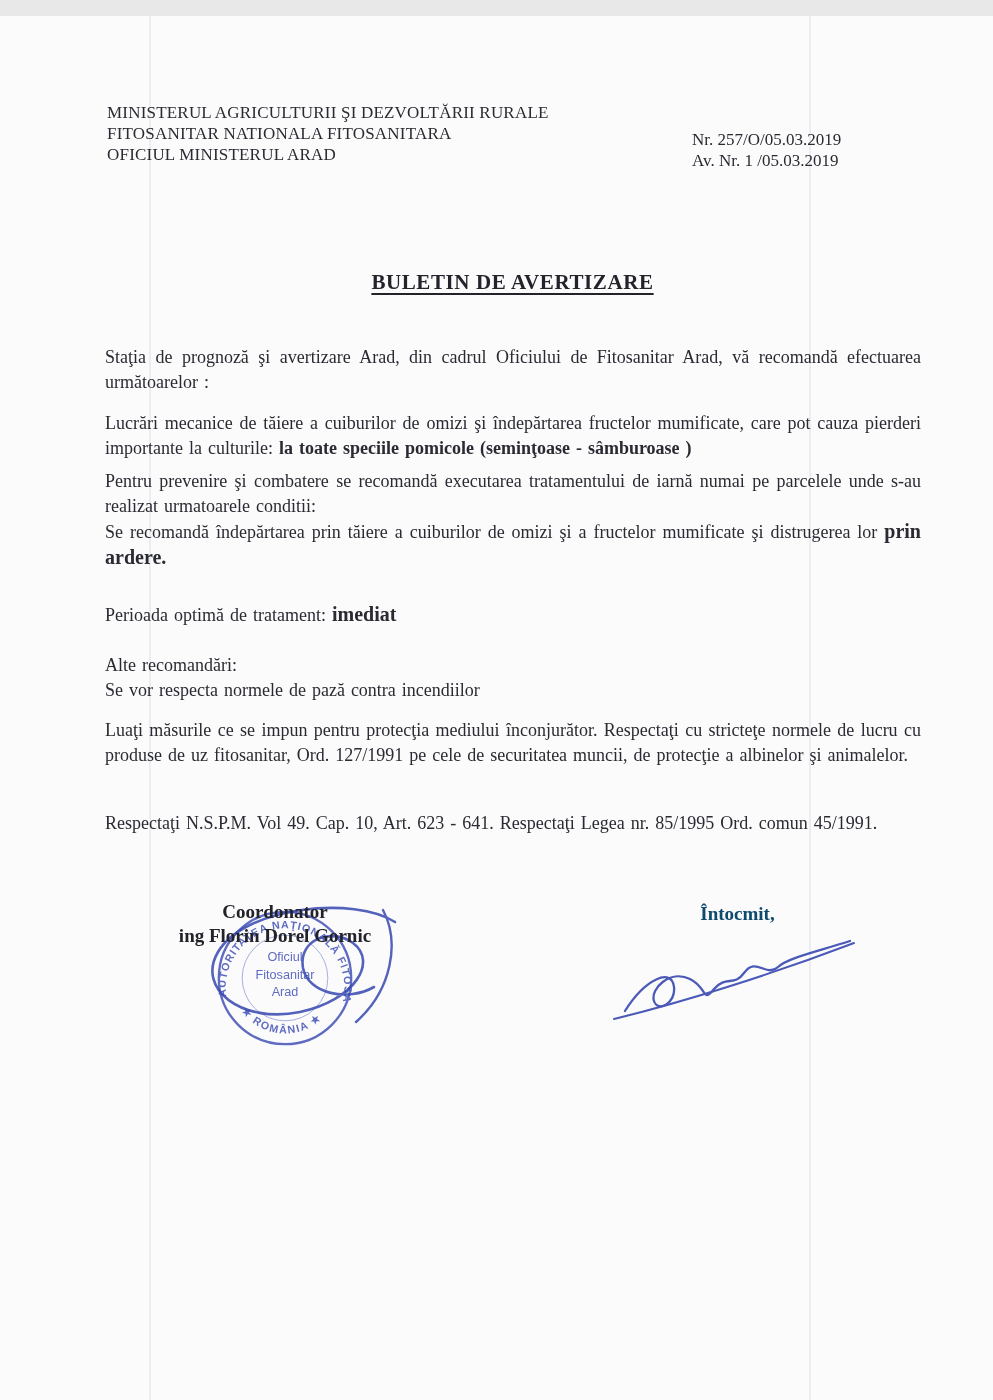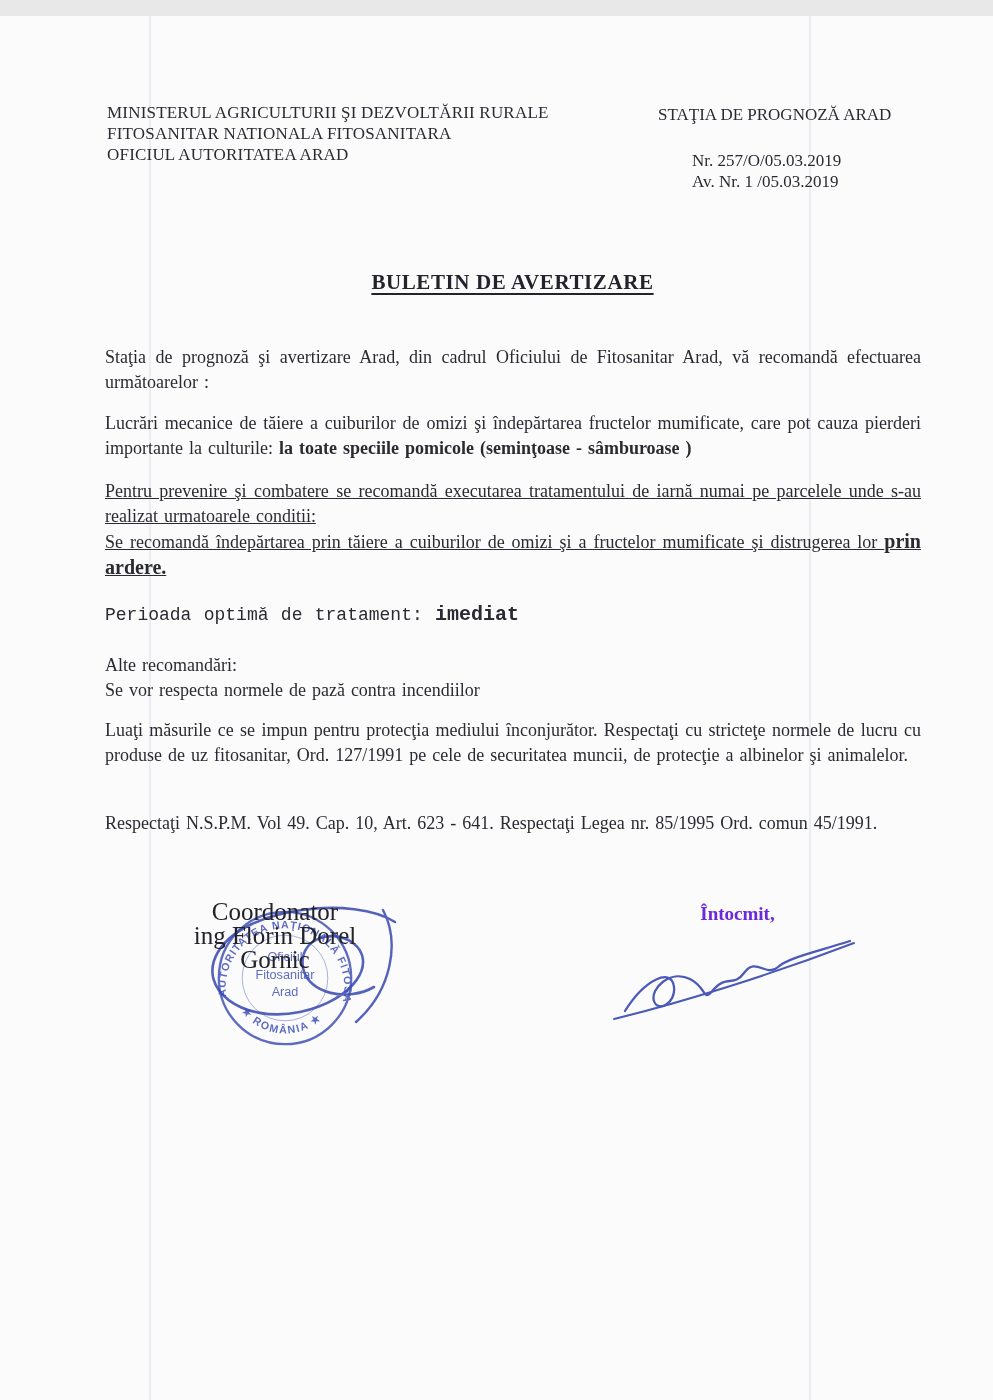--- a/index.html
+++ b/index.html
@@ -36,53 +36,52 @@
 
   
   .para {
     left:105px; width:816px;
     font-size:18px; line-height:25px;
     text-align:justify; word-spacing:1.5px;
   }
   .para.no-just { text-align:left; }
   .p1 { top:329px; }
   .p2 { top:395px; }
-  .p34 { top:463px;text-decoration:underline; }
-  .perioada { top:586px;font-family:Liberation Mono, monospace; }
+  .p34 { top:453px; }
+  .perioada { top:586px; }
   .alte { top:637px; }
   .mediu { top:702px; }
   .nspm { top:795px; }
   b.inline-bold { font-weight:bold; }
   b.big-bold { font-weight:bold; font-size:20px; }
 
   
-  .sig-left-block { left:160px; top:884px; width:230px; text-align:center; font-weight:normal; font-size:25px; line-height:24px; z-index:5; color:#222229; }
-  .sig-right-block { left:615px; top:886px; width:245px; text-align:center; font-weight:bold; font-size:19px; line-height:24px; z-index:5; color:#6d28d9; }
+  .sig-left-block { left:160px; top:884px; width:230px; text-align:center; font-weight:bold; font-size:19px; line-height:24px; z-index:5; color:#222229; }
+  .sig-right-block { left:615px; top:886px; width:245px; text-align:center; font-weight:bold; font-size:19px; line-height:24px; z-index:5; color:#0c4a6e; }
 
   .stamp-svg { left:212px; top:889px; z-index:2; opacity:0.82; }
   .scribble-left { left:150px; top:878px; z-index:4; opacity:0.85; }
   .scribble-right { left:610px; top:915px; z-index:4; opacity:0.9; }
 </style>
 </head>
 <body>
 
 <div class="page">
 
   <div class="scan-line-v one"></div>
   <div class="scan-line-v two"></div>
   <div class="scan-edge-bottom"></div>
 
   <div class="abs hdr-left">
     <div>MINISTERUL AGRICULTURII  ŞI DEZVOLTĂRII RURALE</div>
     <div>FITOSANITAR NATIONALA FITOSANITARA</div>
-    <div>OFICIUL  AUTORITATEA  ARAD</div>
+    <div>OFICIUL  MINISTERUL  ARAD</div>
   </div>
 
   <div class="abs hdr-right">
-    <div>STAŢIA DE PROGNOZĂ ARAD</div>
     <div class="refs">
       <div>Nr. 257/O/05.03.2019</div>
       <div>Av. Nr. 1 /05.03.2019</div>
     </div>
   </div>
 
   <div class="abs doc-title">
     <span>BULETIN DE AVERTIZARE</span>
   </div>
 

